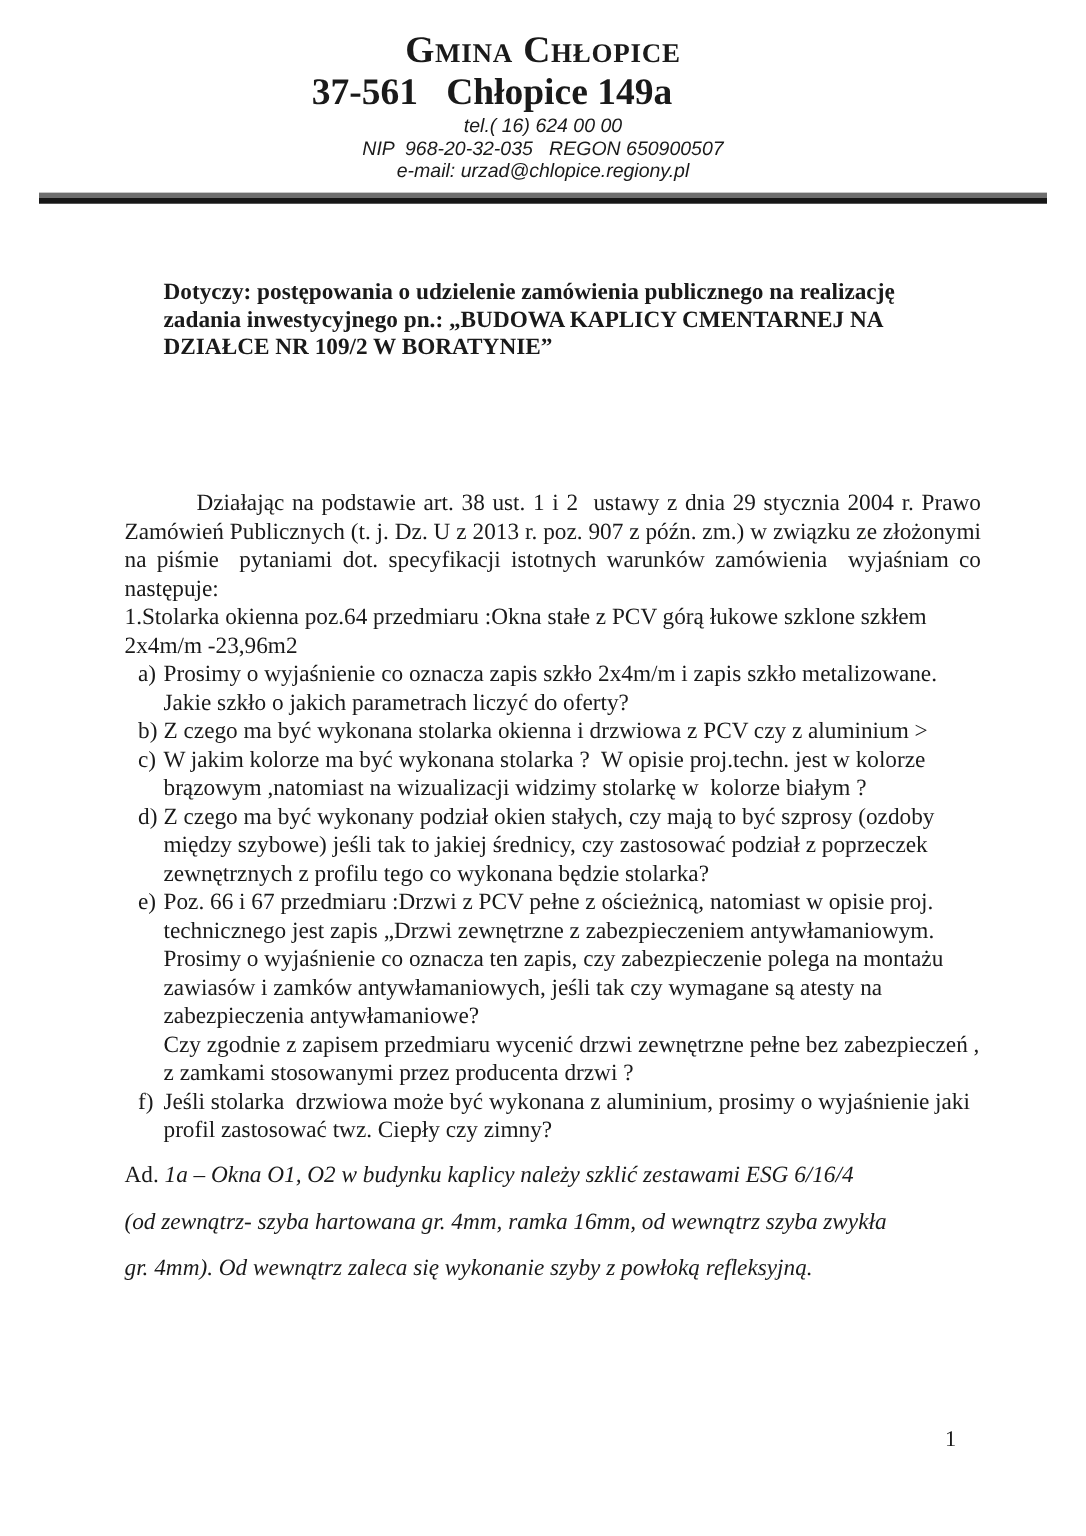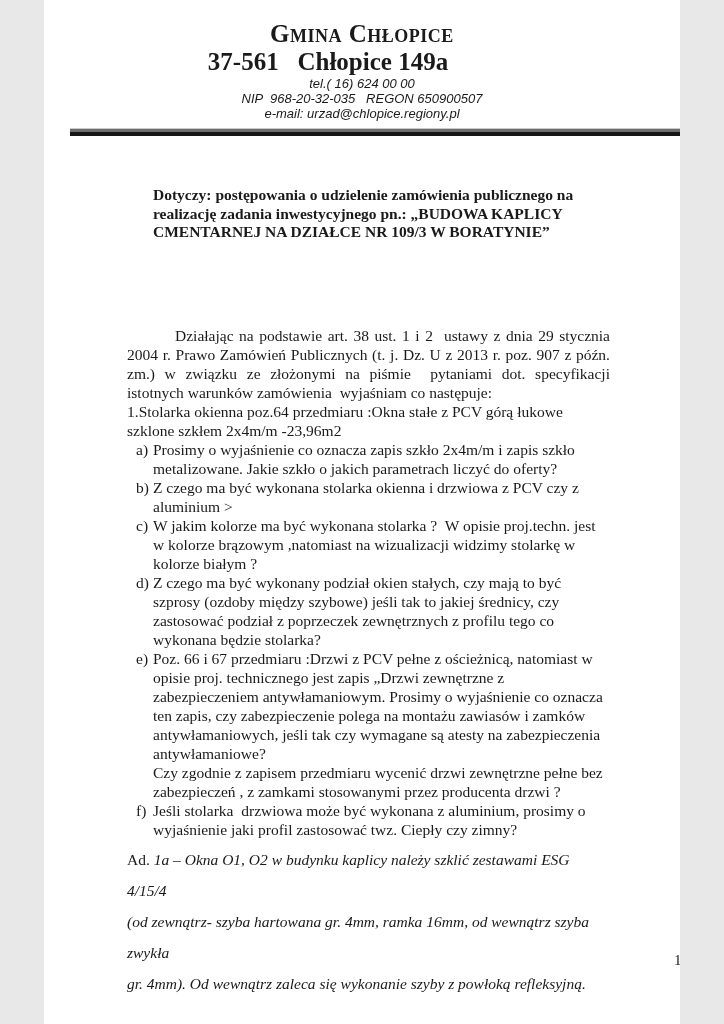--- a/index.html
+++ b/index.html
@@ -3,21 +3,21 @@
 <meta charset="utf-8">
 <style>
   html, body {
     margin: 0;
     padding: 0;
     background: #e8e8e8;
     font-family: "Liberation Serif", serif;
   }
   .page {
     position: relative;
-    width: 636px;
+    width: 724px;
     height: 1024px;
     margin: 0 auto;
     background: #ffffff;
     color: #1a1a1a;
     overflow: hidden;
     box-sizing: border-box;
   }
   
   .letterhead {
     padding-top: 20px;
@@ -126,21 +126,21 @@
     <div class="contact-line">tel.( 16) 624 00 00</div>
     <div class="contact-line">NIP  968-20-32-035   REGON 650900507</div>
     <div class="contact-line">e-mail: urzad@chlopice.regiony.pl</div>
   </header>
 
   <div class="rule"></div>
 
   <div class="content">
 
 
-    <p class="subject">Dotyczy: postępowania o udzielenie zamówienia publicznego na realizację zadania inwestycyjnego pn.: „BUDOWA KAPLICY CMENTARNEJ NA DZIAŁCE NR 109/3 W BORATYNIE”</p>
+    <p class="subject">Dotyczy: postępowania o udzielenie zamówienia publicznego na realizację zadania inwestycyjnego pn.: „BUDOWA KAPLICY CMENTARNEJ NA DZIAŁCE NR 109/2 W BORATYNIE”</p>
 
     <p class="intro">Działając na podstawie art. 38 ust. 1 i 2  ustawy z dnia 29 stycznia 2004 r. Prawo Zamówień Publicznych (t. j. Dz. U z 2013 r. poz. 907 z późn. zm.) w związku ze złożonymi na piśmie  pytaniami dot. specyfikacji istotnych warunków zamówienia  wyjaśniam co następuje:</p>
 
     <section>
       <p class="lead">1.Stolarka okienna poz.64 przedmiaru :Okna stałe z PCV górą łukowe szklone szkłem 2x4m/m -23,96m2</p>
 
       <div class="q-item">
         <span class="q-label">a)</span>
         <p>Prosimy o wyjaśnienie co oznacza zapis szkło 2x4m/m i zapis szkło metalizowane. Jakie szkło o jakich parametrach liczyć do oferty?</p>
       </div>
@@ -167,21 +167,21 @@
       </div>
 
       <div class="q-item">
         <span class="q-label">f)</span>
         <p>Jeśli stolarka  drzwiowa może być wykonana z aluminium, prosimy o wyjaśnienie jaki profil zastosować twz. Ciepły czy zimny?</p>
       </div>
     </section>
 
     <section>
 
-      <p class="ans-line ans-first"><span>Ad. </span><span class="ans-italic">1a – Okna O1, O2 w budynku kaplicy należy szklić zestawami ESG 4/15/4</span></p>
+      <p class="ans-line ans-first"><span>Ad. </span><span class="ans-italic">1a – Okna O1, O2 w budynku kaplicy należy szklić zestawami ESG 6/16/4</span></p>
       <p class="ans-line"><span></span><span class="ans-italic">(od zewnątrz- szyba hartowana gr. 4mm, ramka 16mm, od wewnątrz szyba zwykła</span></p>
       <p class="ans-line"><span></span><span class="ans-italic">gr. 4mm). Od wewnątrz zaleca się wykonanie szyby z powłoką refleksyjną.</span></p>
     </section>
 
   </div>
 
   <div class="page-num">1</div>
 
 </div>
 

